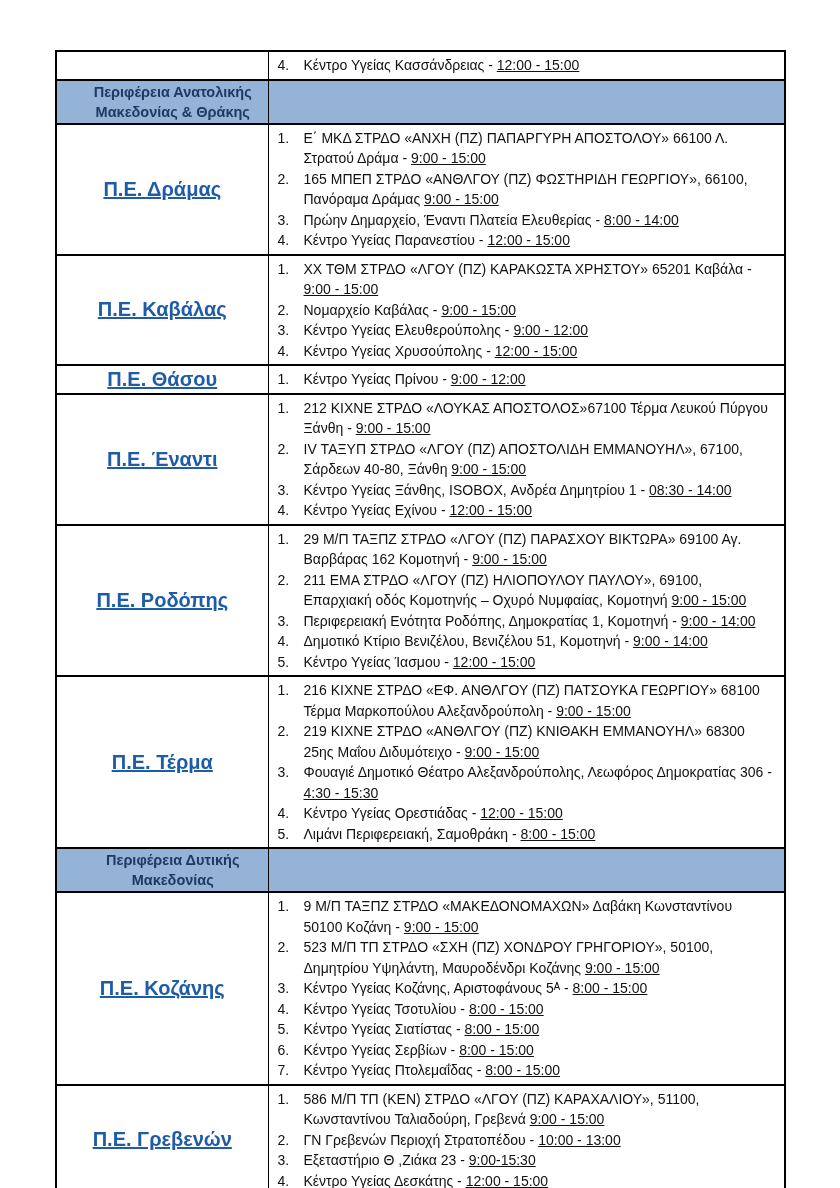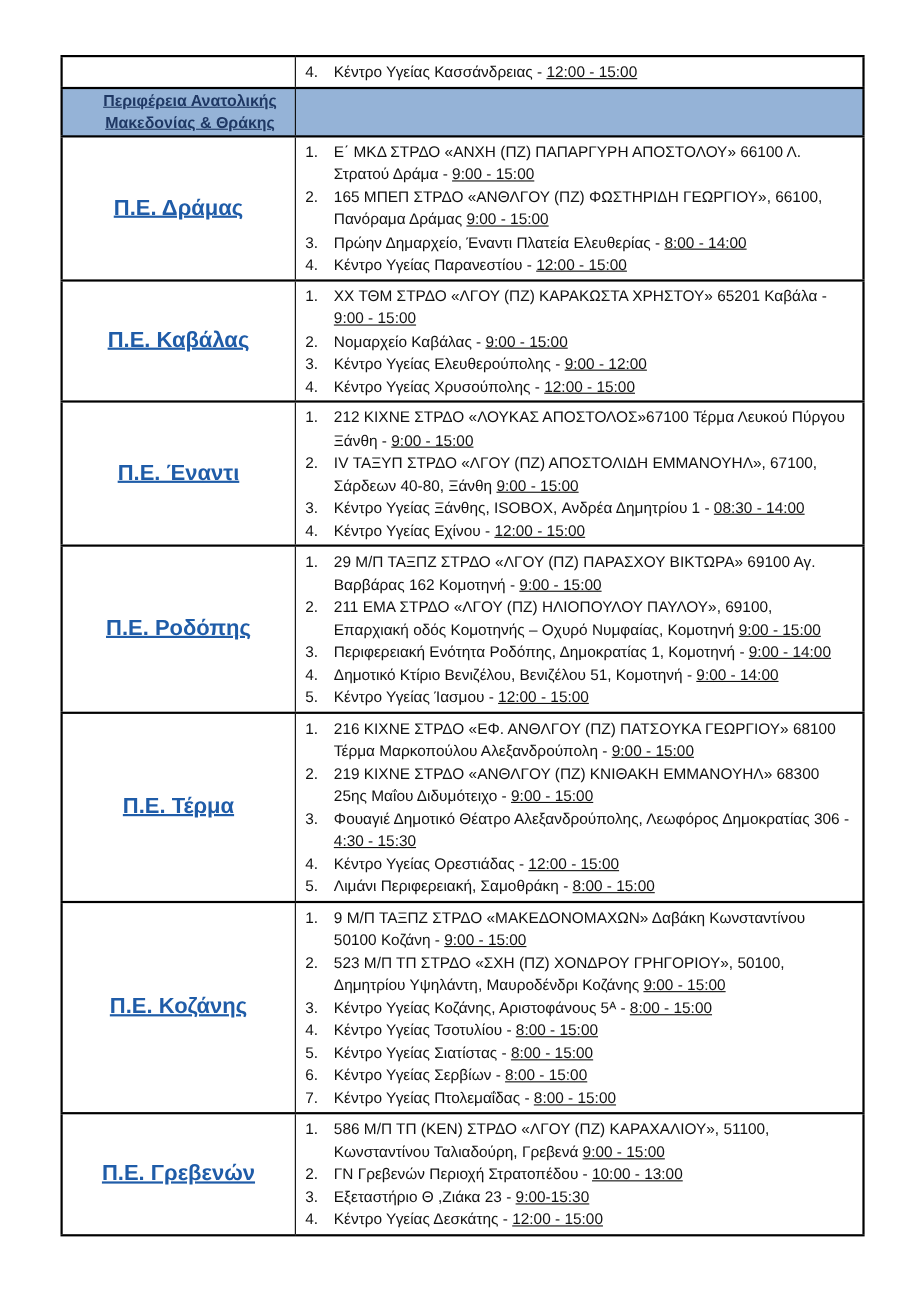--- a/index.html
+++ b/index.html
@@ -44,21 +44,20 @@
     line-height: 20px;
   }
   tr.section-row td {
     background: var(--header-bg, #95B3D7);
     height: 40px;
   }
   .section-label {
     display: block;
     color: var(--header-text, #1F3864);
     font-weight: bold;
-    text-decoration: underline;
     font-size: 14.5px;
     line-height: 20px;
     padding: 1px 6px;
     text-align: center;
     margin-left: 21px;
   }
   td.items-cell {
     padding: 3px 10px 3px 0;
   }
   .item {
@@ -141,20 +140,29 @@
               <span class="num">3.</span>
               <span class="txt"><span>Κέντρο Υγείας Ελευθερούπολης - </span><span class="time">9:00 - 12:00</span></span>
             </div>
             <div class="item">
               <span class="num">4.</span>
               <span class="txt"><span>Κέντρο Υγείας Χρυσούπολης - </span><span class="time">12:00 - 15:00</span></span>
             </div>
           </td>
         </tr>
         <tr>
+          <td class="region-cell"><span class="region-label">Π.Ε. Θάσου</span></td>
+          <td class="items-cell">
+            <div class="item">
+              <span class="num">1.</span>
+              <span class="txt"><span>Κέντρο Υγείας Πρίνου - </span><span class="time">9:00 - 12:00</span></span>
+            </div>
+          </td>
+        </tr>
+        <tr>
           <td class="region-cell"><span class="region-label">Π.Ε. Έναντι</span></td>
           <td class="items-cell">
             <div class="item">
               <span class="num">1.</span>
               <span class="txt"><span>212 ΚΙΧΝΕ ΣΤΡΔΟ «ΛΟΥΚΑΣ ΑΠΟΣΤΟΛΟΣ»67100 Τέρμα Λευκού Πύργου Ξάνθη - </span><span class="time">9:00 - 15:00</span></span>
             </div>
             <div class="item">
               <span class="num">2.</span>
               <span class="txt"><span>IV ΤΑΞΥΠ ΣΤΡΔΟ «ΛΓΟΥ (ΠΖ) ΑΠΟΣΤΟΛΙΔΗ ΕΜΜΑΝΟΥΗΛ», 67100, Σάρδεων 40-80, Ξάνθη </span><span class="time">9:00 - 15:00</span></span>
             </div>
@@ -210,20 +218,26 @@
             </div>
             <div class="item">
               <span class="num">4.</span>
               <span class="txt"><span>Κέντρο Υγείας Ορεστιάδας - </span><span class="time">12:00 - 15:00</span></span>
             </div>
             <div class="item">
               <span class="num">5.</span>
               <span class="txt"><span>Λιμάνι Περιφερειακή, Σαμοθράκη - </span><span class="time">8:00 - 15:00</span></span>
             </div>
           </td>
+        </tr>
+        <tr class="section-row">
+          <td class="region-cell">
+            <span class="section-label">Περιφέρεια Δυτικής Μακεδονίας</span>
+          </td>
+          <td></td>
         </tr>
         <tr>
           <td class="region-cell"><span class="region-label">Π.Ε. Κοζάνης</span></td>
           <td class="items-cell">
             <div class="item">
               <span class="num">1.</span>
               <span class="txt"><span>9 Μ/Π ΤΑΞΠΖ ΣΤΡΔΟ «ΜΑΚΕΔΟΝΟΜΑΧΩΝ» Δαβάκη Κωνσταντίνου 50100 Κοζάνη - </span><span class="time">9:00 - 15:00</span></span>
             </div>
             <div class="item">
               <span class="num">2.</span>

